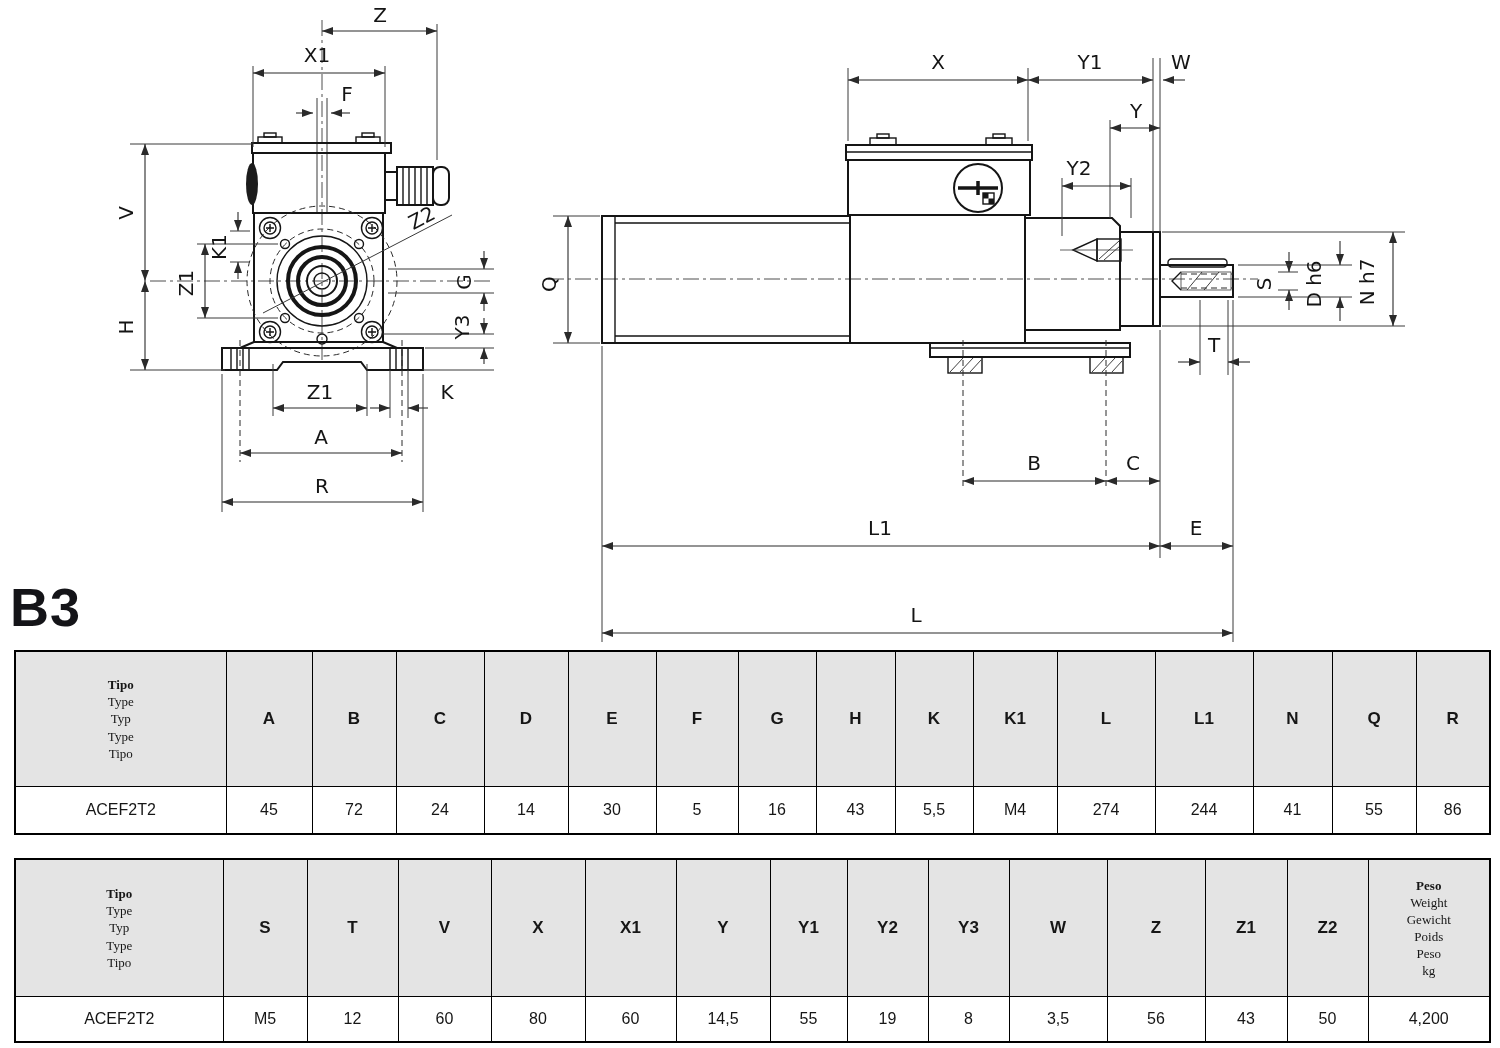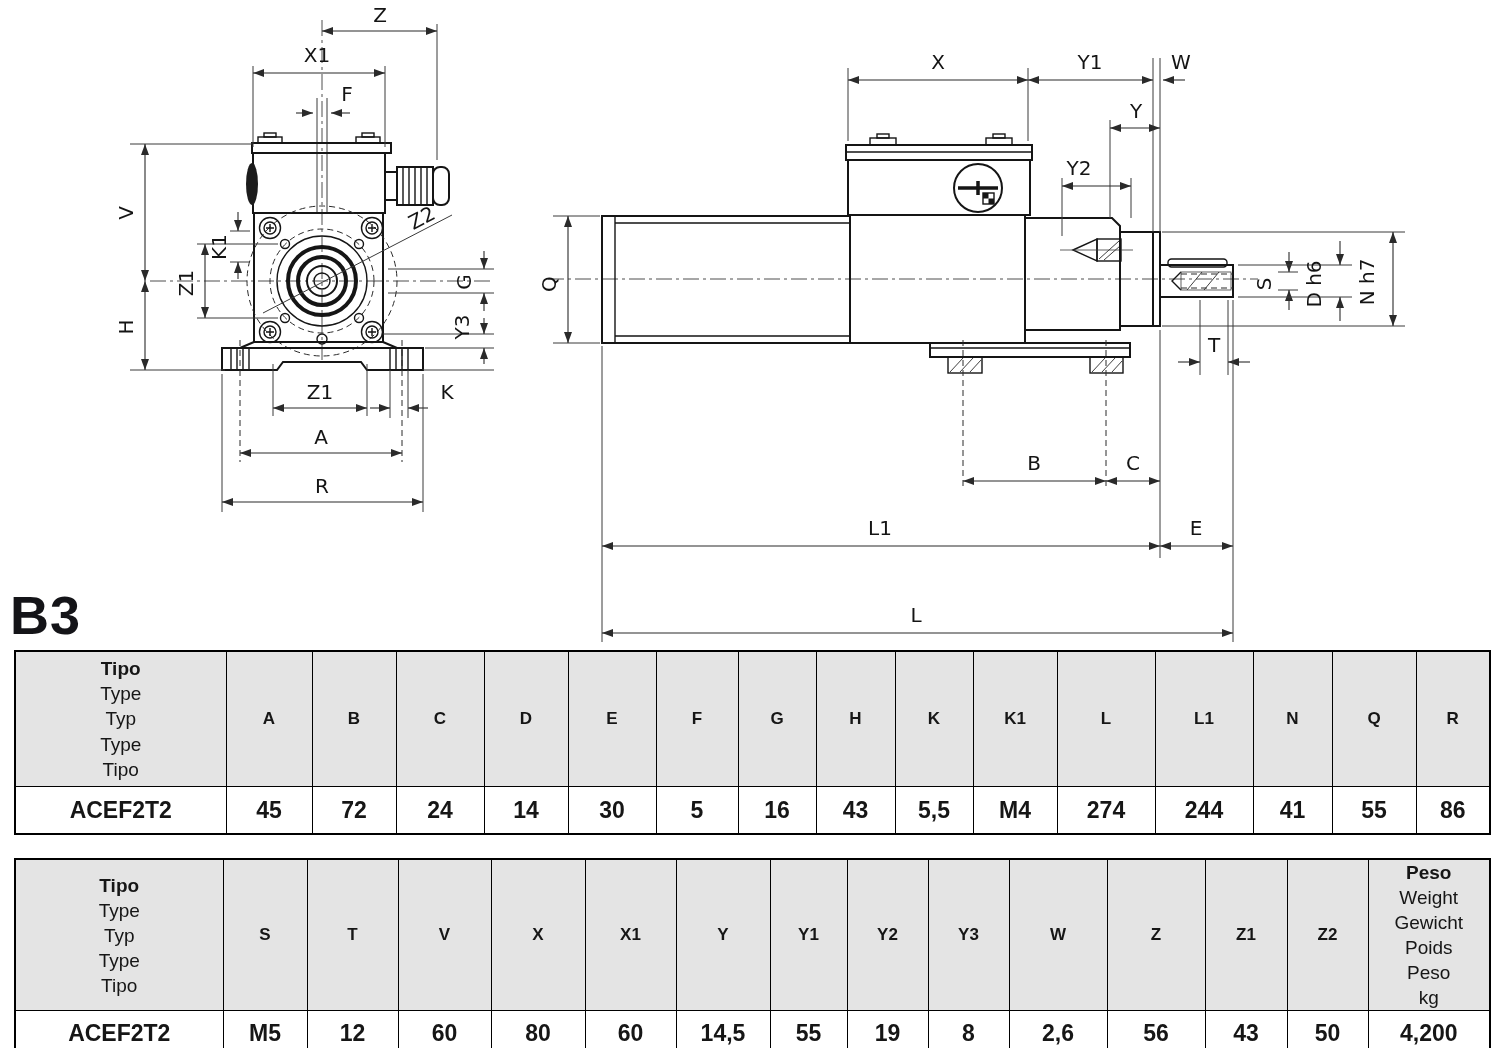--- a/index.html
+++ b/index.html
@@ -10,33 +10,33 @@
   svg .ol1{fill:none;stroke:#151515;stroke-width:1.4;}
   svg .bold{fill:none;stroke:#151515;stroke-width:4;}
   svg .thin{fill:none;stroke:#3a3a3a;stroke-width:1;}
   svg .xthin{fill:none;stroke:#3a3a3a;stroke-width:0.8;}
   svg .dim{fill:none;stroke:#2a2a2a;stroke-width:1.1;}
   svg .cl{fill:none;stroke:#3a3a3a;stroke-width:0.9;stroke-dasharray:16 4 3 4;}
   svg .dash{fill:none;stroke:#2a2a2a;stroke-width:1;stroke-dasharray:6 4;}
   svg .hatch{fill:none;stroke:#2a2a2a;stroke-width:0.9;}
   svg text.dl{font-family:"DejaVu Sans",sans-serif;font-size:20px;fill:#141414;}
   .b3{position:absolute;left:10px;top:576px;font-size:54px;font-weight:bold;
-      color:#141418;letter-spacing:1px;margin-top:8px;}
+      color:#141418;letter-spacing:1px;}
   table.dims{position:absolute;left:14px;border-collapse:collapse;table-layout:fixed;
       width:1475px;background:#fff;border:2.5px solid #000;}
   table.dims th,table.dims td{border:1.6px solid #000;text-align:center;
       vertical-align:middle;color:#161616;padding:0;overflow:hidden;}
   #t1{top:650px;}
   #t2{top:858px;}
   tr.hdr th{background:#e4e4e4;font-size:17px;font-weight:bold;}
   #t1 tr.hdr th{height:134px;}
   #t2 tr.hdr th{height:136px;}
-  .stack div{font-size:19px;font-weight:normal;line-height:1.32;}
+  .stack div{font-size:13px;font-weight:normal;line-height:1.32;font-family:Liberation Serif, serif;}
   .stack div.first{font-weight:bold;}
-  tr.data td{font-size:23px;font-weight:bold;}
+  tr.data td{font-size:16px;font-weight:normal;}
   #t1 tr.data td{height:46px;}
   #t2 tr.data td{height:44px;}
   td.type-cell{font-weight:bold;font-size:19px;}
 </style>
 </head>
 <body>
 
 <div class="page">
 
   <svg class="drawing" width="1500" height="648" viewBox="0 0 1500 648">
@@ -393,21 +393,21 @@
       <td class="type-cell">ACEF2T2</td>
       <td>M5</td>
       <td>12</td>
       <td>60</td>
       <td>80</td>
       <td>60</td>
       <td>14,5</td>
       <td>55</td>
       <td>19</td>
       <td>8</td>
-      <td>2,6</td>
+      <td>3,5</td>
       <td>56</td>
       <td>43</td>
       <td>50</td>
       <td>4,200</td>
     </tr>
   </tbody>
     </table>
 
 </div>
 

